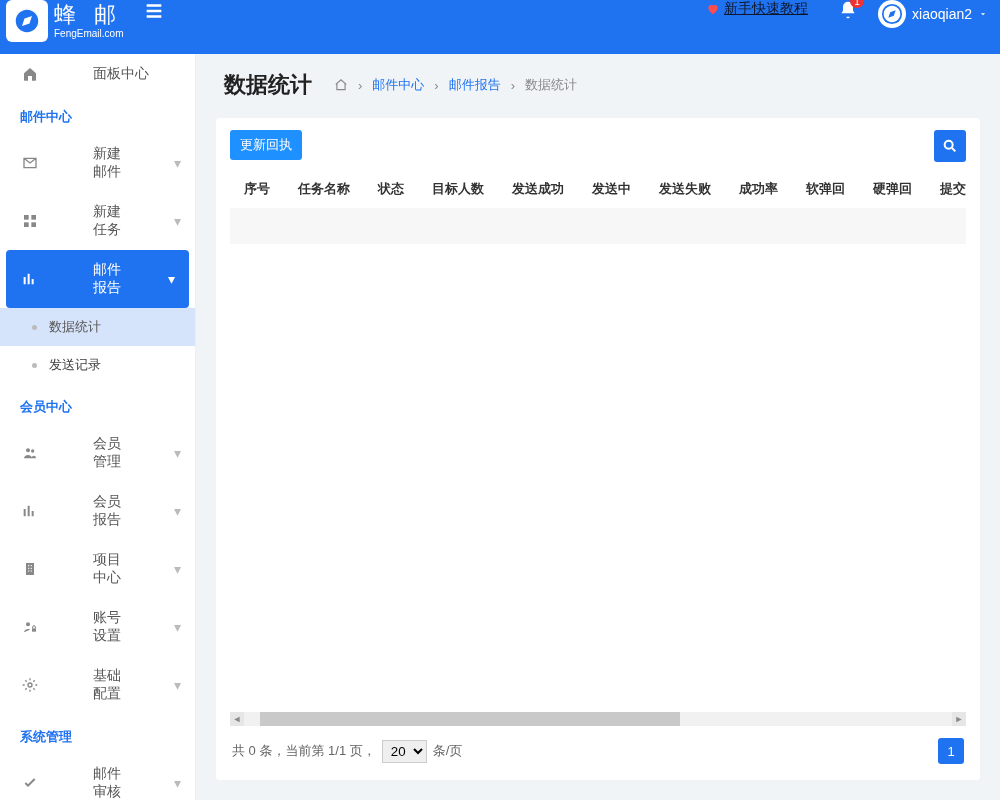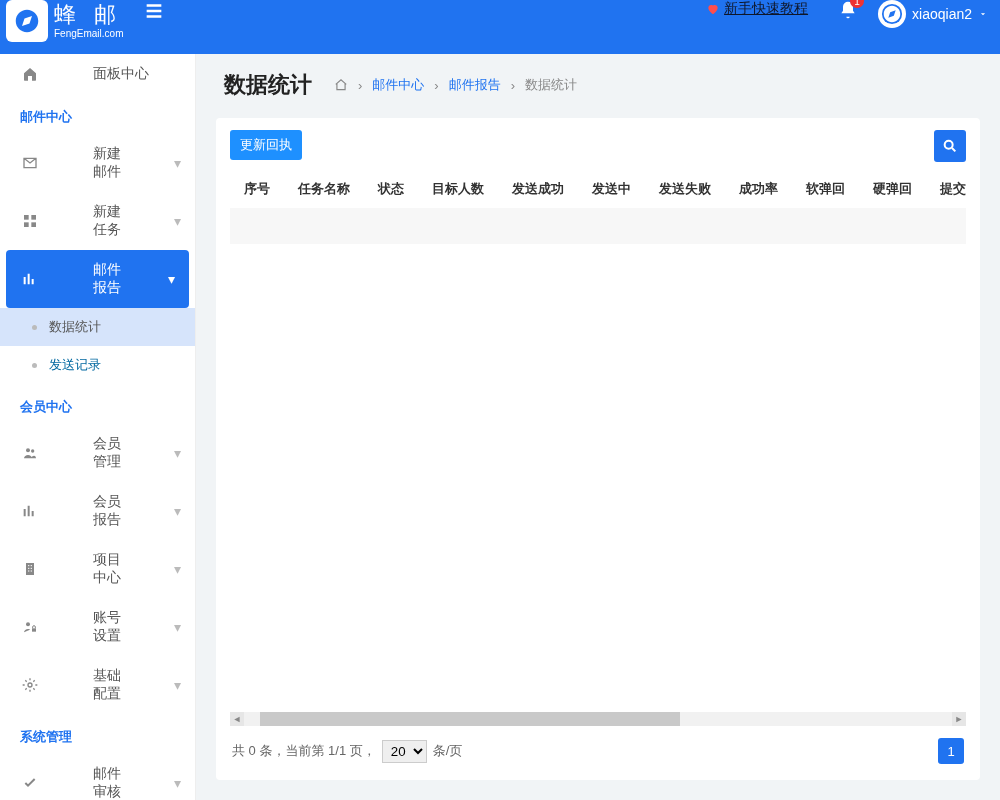--- a/index.html
+++ b/index.html
@@ -23,21 +23,21 @@
 
 .body { display: flex; height: calc(800px - 54px); }
 .sidebar { width: 196px; background: #fff; overflow-y: auto; border-right: 1px solid #eee; }
 .nav-group-title { font-size: 13px; color: #2073f0; font-weight: 600; padding: 14px 0 8px 20px; }
 .nav-item { display: flex; align-items: center; padding: 11px 14px 11px 22px; color: #555; cursor: pointer; position: relative; gap: 43px; }
 .nav-item .ico { width: 18px; margin-right: 10px; color: #888; display:flex; }
 .nav-item .lbl { flex: 1; font-size: 14px; }
 .nav-caret { color: #bbb; }
 .nav-item.active { background: #2073f0; color: #fff; border-radius: 4px; margin: 0 6px; padding-left: 16px; }
 .nav-item.active .ico, .nav-item.active .nav-caret { color: #fff; }
-.sub-item { display: flex; align-items: center; padding: 10px 14px 10px 32px; color: #0369a1; font-size: 13px; cursor: pointer; }
+.sub-item { display: flex; align-items: center; padding: 10px 14px 10px 32px; color: #404040; font-size: 13px; cursor: pointer; }
 .sub-item.active { background: #d6e4fb; color: #555; border-radius: 0; }
 .dot { width: 5px; height: 5px; background: #bbb; border-radius:50%; margin-right: 12px; }
 
 
 .main { flex: 1; overflow: hidden; display:flex; flex-direction:column; }
 .page-head { padding: 16px 28px 18px; display: flex; align-items: center; gap: 22px; }
 .page-title { font-size: 22px; font-weight: 600; color: #222; }
 .breadcrumb { display: flex; align-items: center; gap: 10px; color: #888; font-size: 13px; }
 .breadcrumb .link { color: #2073f0; cursor:pointer; }
 .breadcrumb .cur { color: #888; }

